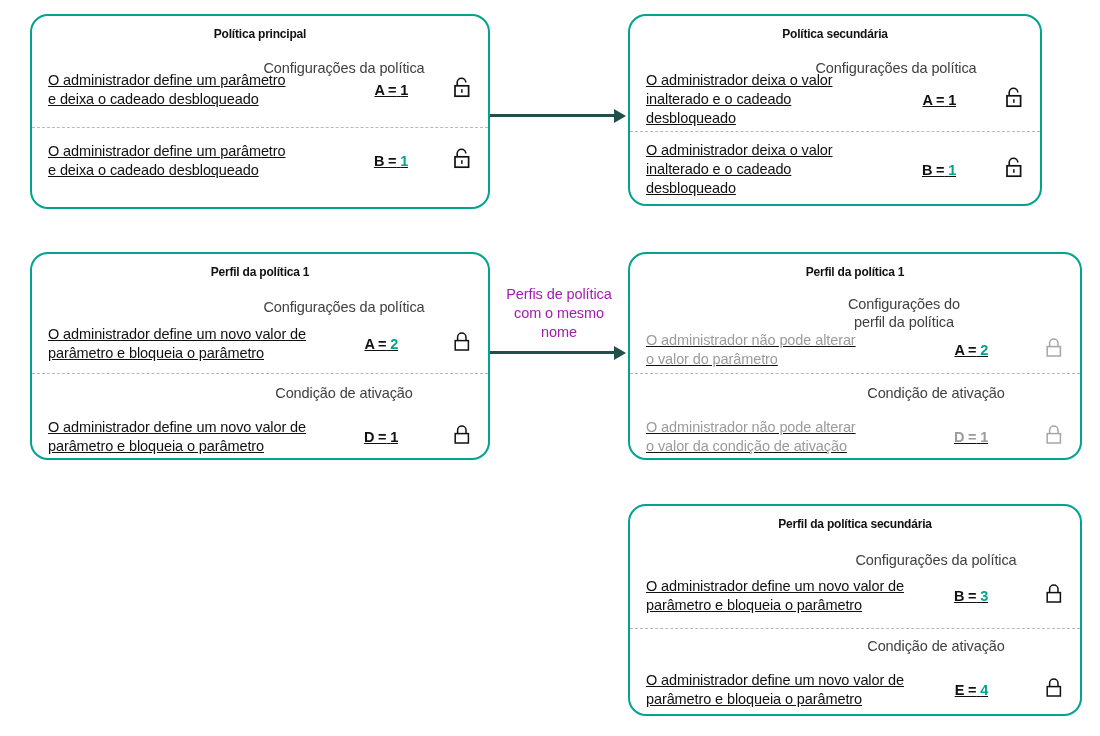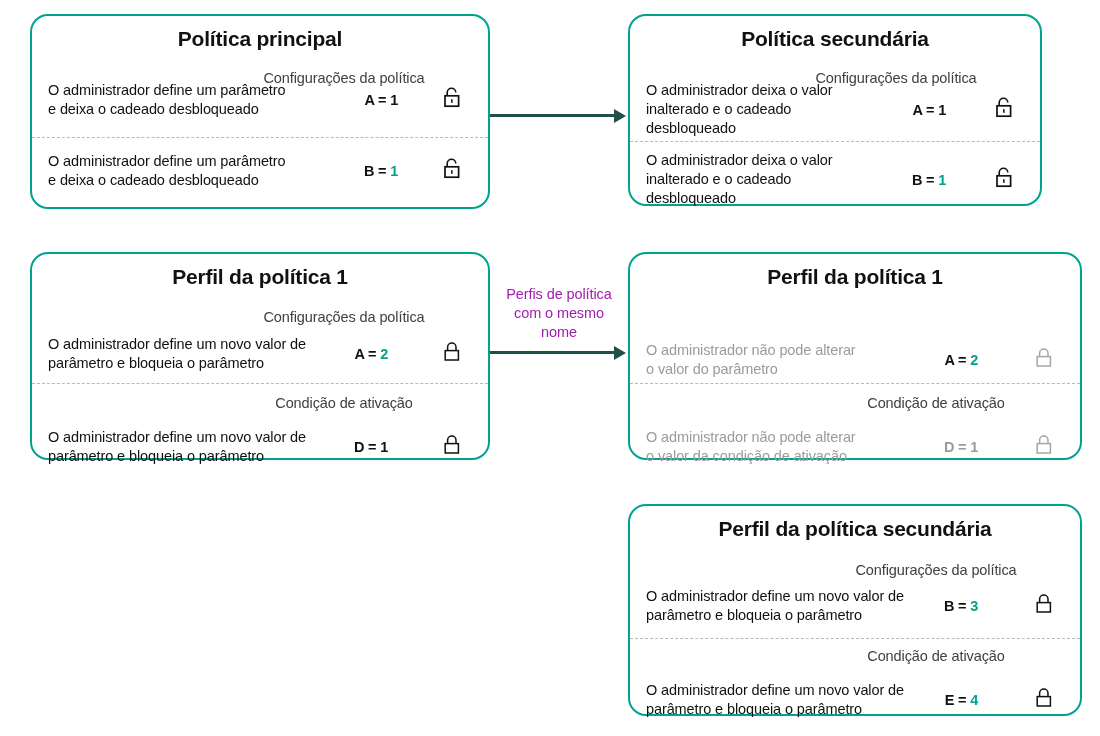--- a/index.html
+++ b/index.html
@@ -16,34 +16,35 @@
   
   .card{
     position:absolute;
     box-sizing:border-box;
     border:2px solid #00a38e;
     border-radius:18px;
     background:#ffffff;
   }
   .card-title{
     text-align:center;
-    font-size:21px;
+    font-size:12px;
     font-weight:bold;
     color:#111111;
     letter-spacing:-0.2px;
     margin-top:11px;
     margin-bottom:2px;
   }
   .rows{position:relative;}
   .row{
     position:relative;
     display:flex;
     align-items:flex-start;
-    padding:0 24px 0 16px;
+    padding:0 14px 0 16px;
     box-sizing:border-box;
+    text-decoration:underline;
   }
   .row.divided{
     border-top:1px dashed #b9b9b9;
   }
   .row-inner{
     display:flex;
     width:100%;
     align-items:center;
   }
   .desc{
@@ -232,20 +233,22 @@
             </span>
           </div>
         </div>
       </div>
     </div>
   </div>
 
   <div class="card" style="left:628px;top:252px;width:454px;height:208px;">
     <div class="card-title">Perfil da política 1</div>
     <div class="rows">
+      <div class="sec-head" style="right:56px;top:14px;width:240px;">Configurações do
+perfil da política</div>
       <div class="row" style="height:92px;padding-top:50px;">
         <div class="row-inner">
           <div class="desc muted">O administrador não pode alterar
 o valor do parâmetro</div>
           <div class="rightcol">
             <span class="value"><span>A =</span>&nbsp;<span class="num">2</span></span>
             <span style="display:inline-block;width:56px;"></span>
             <span class="lock">
               <svg width="22" height="24" viewBox="0 0 22 24">
                 <path d="M5.6 10.6 V7.3 a4.2 4.2 0 0 1 8.4 0 V10.6" fill="none" stroke="#a6a6a6" stroke-width="1.5"></path>

